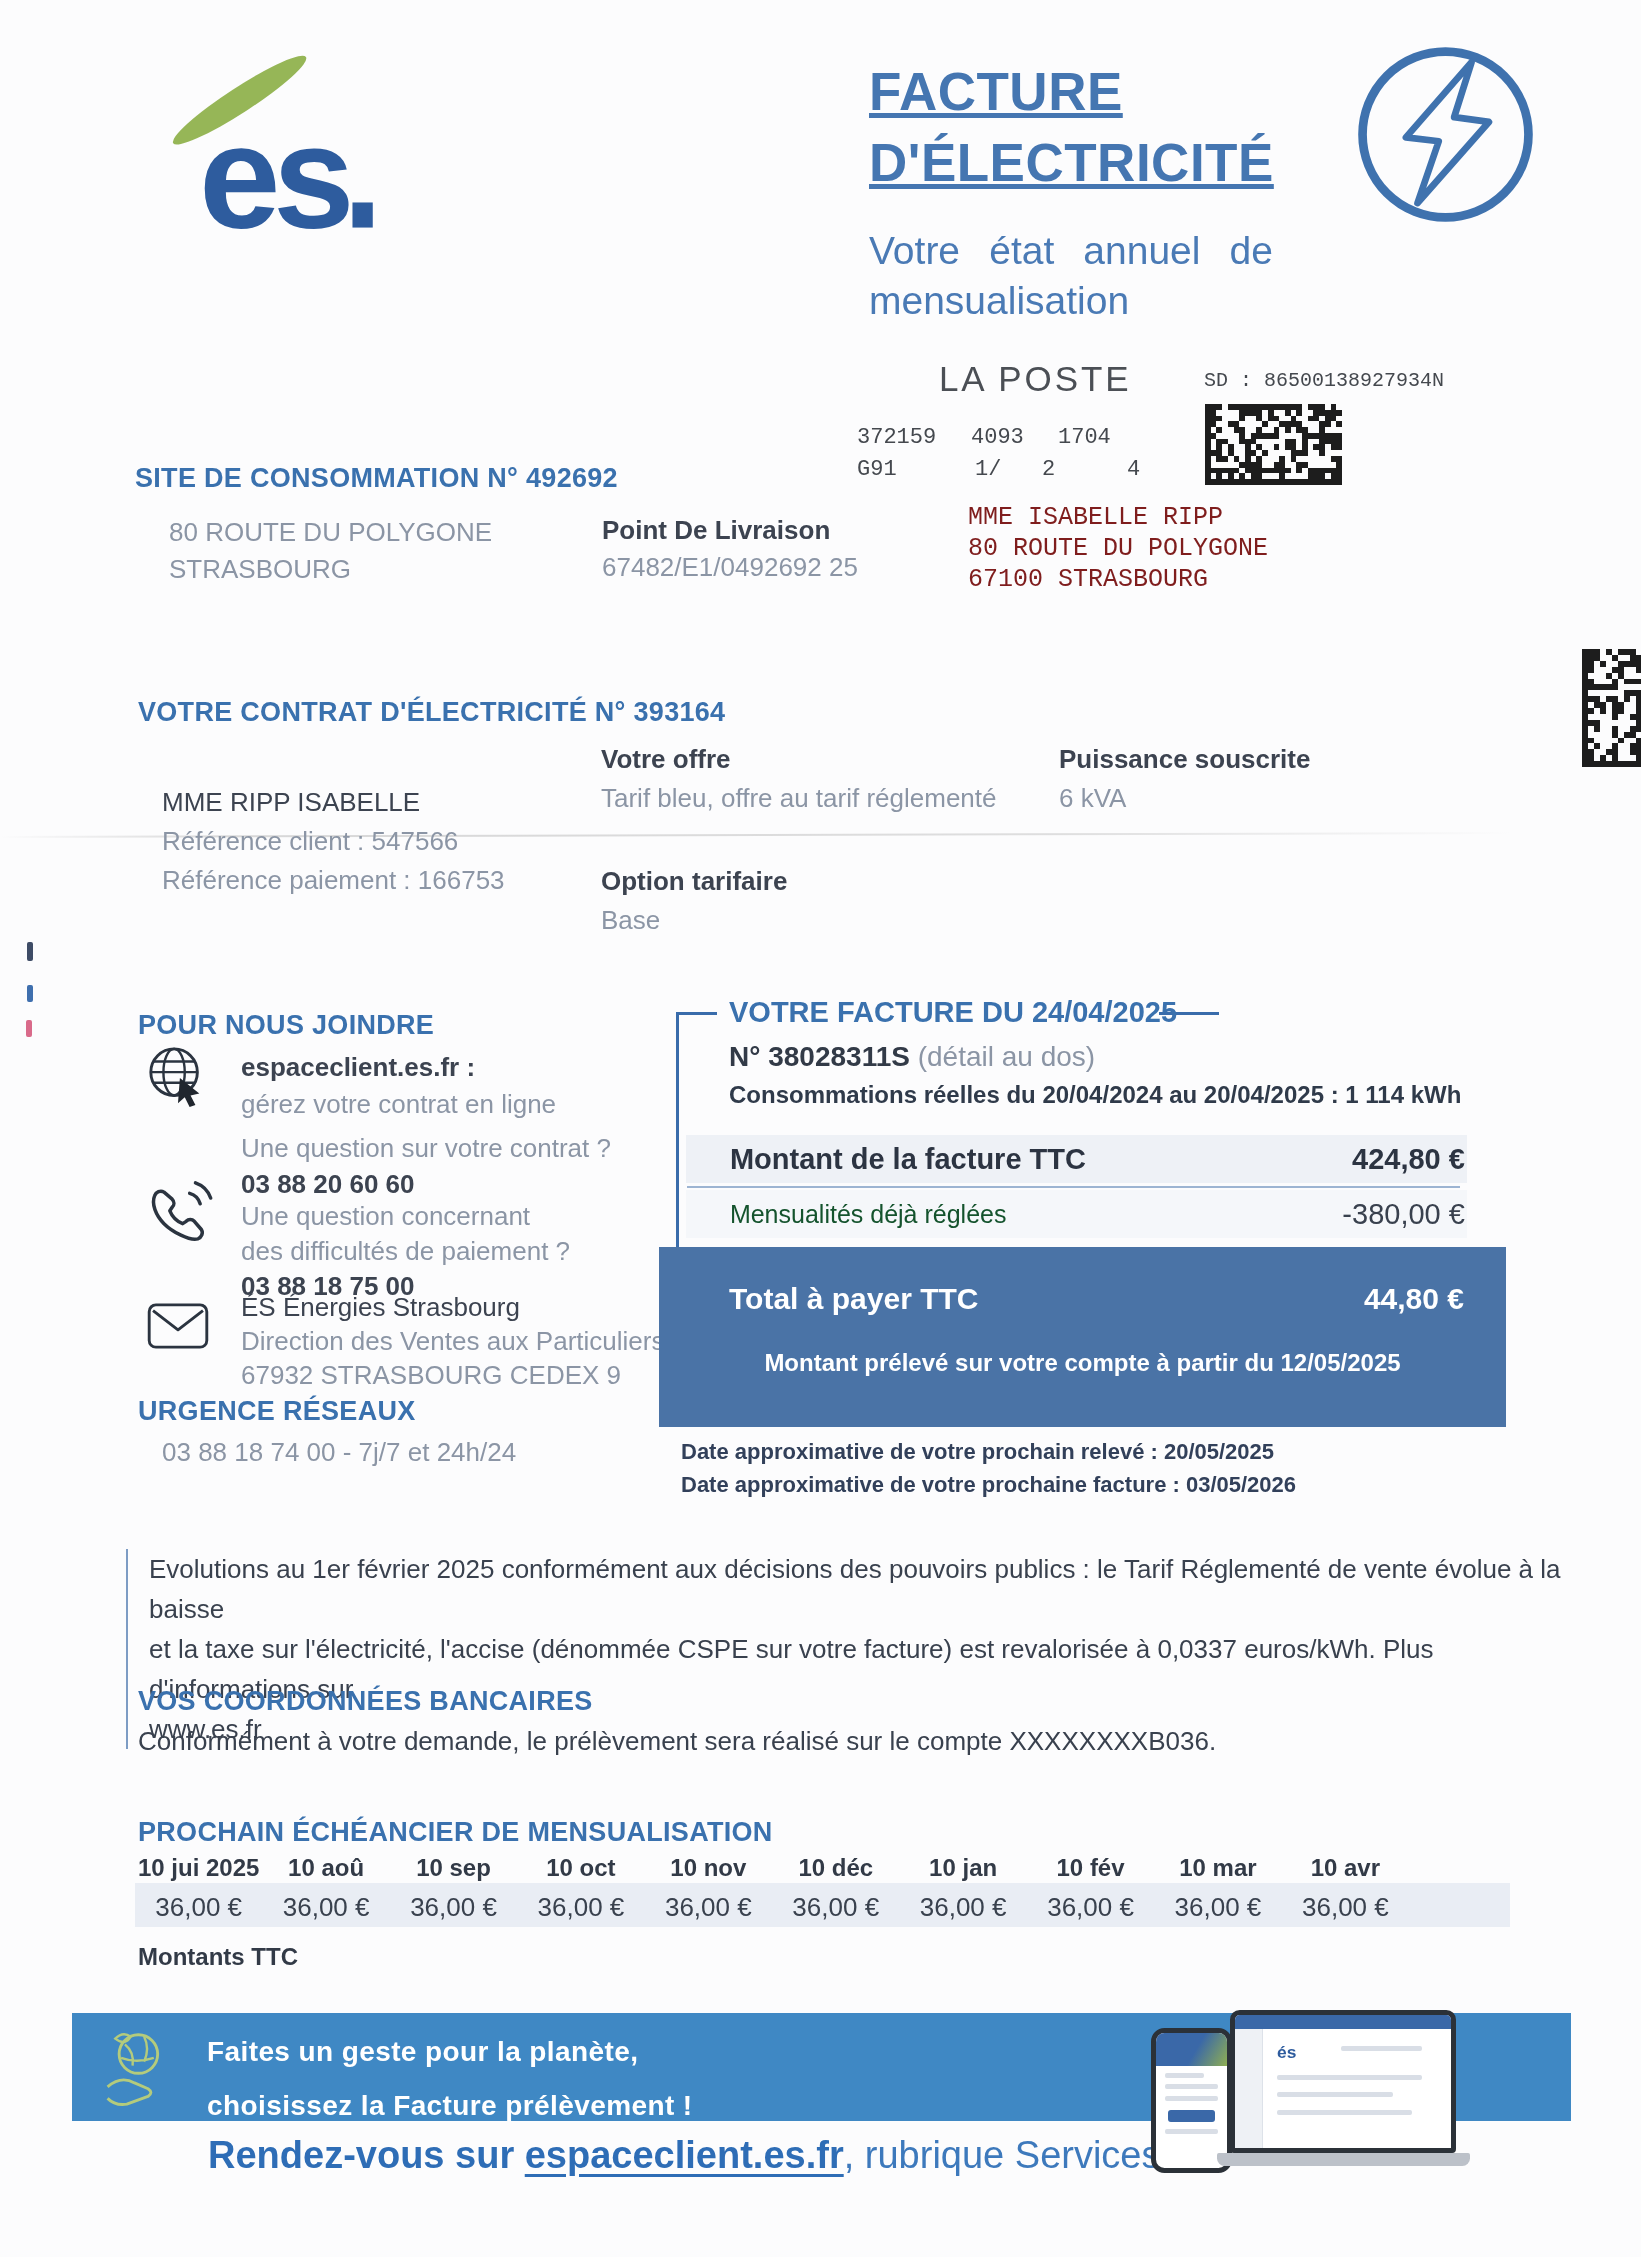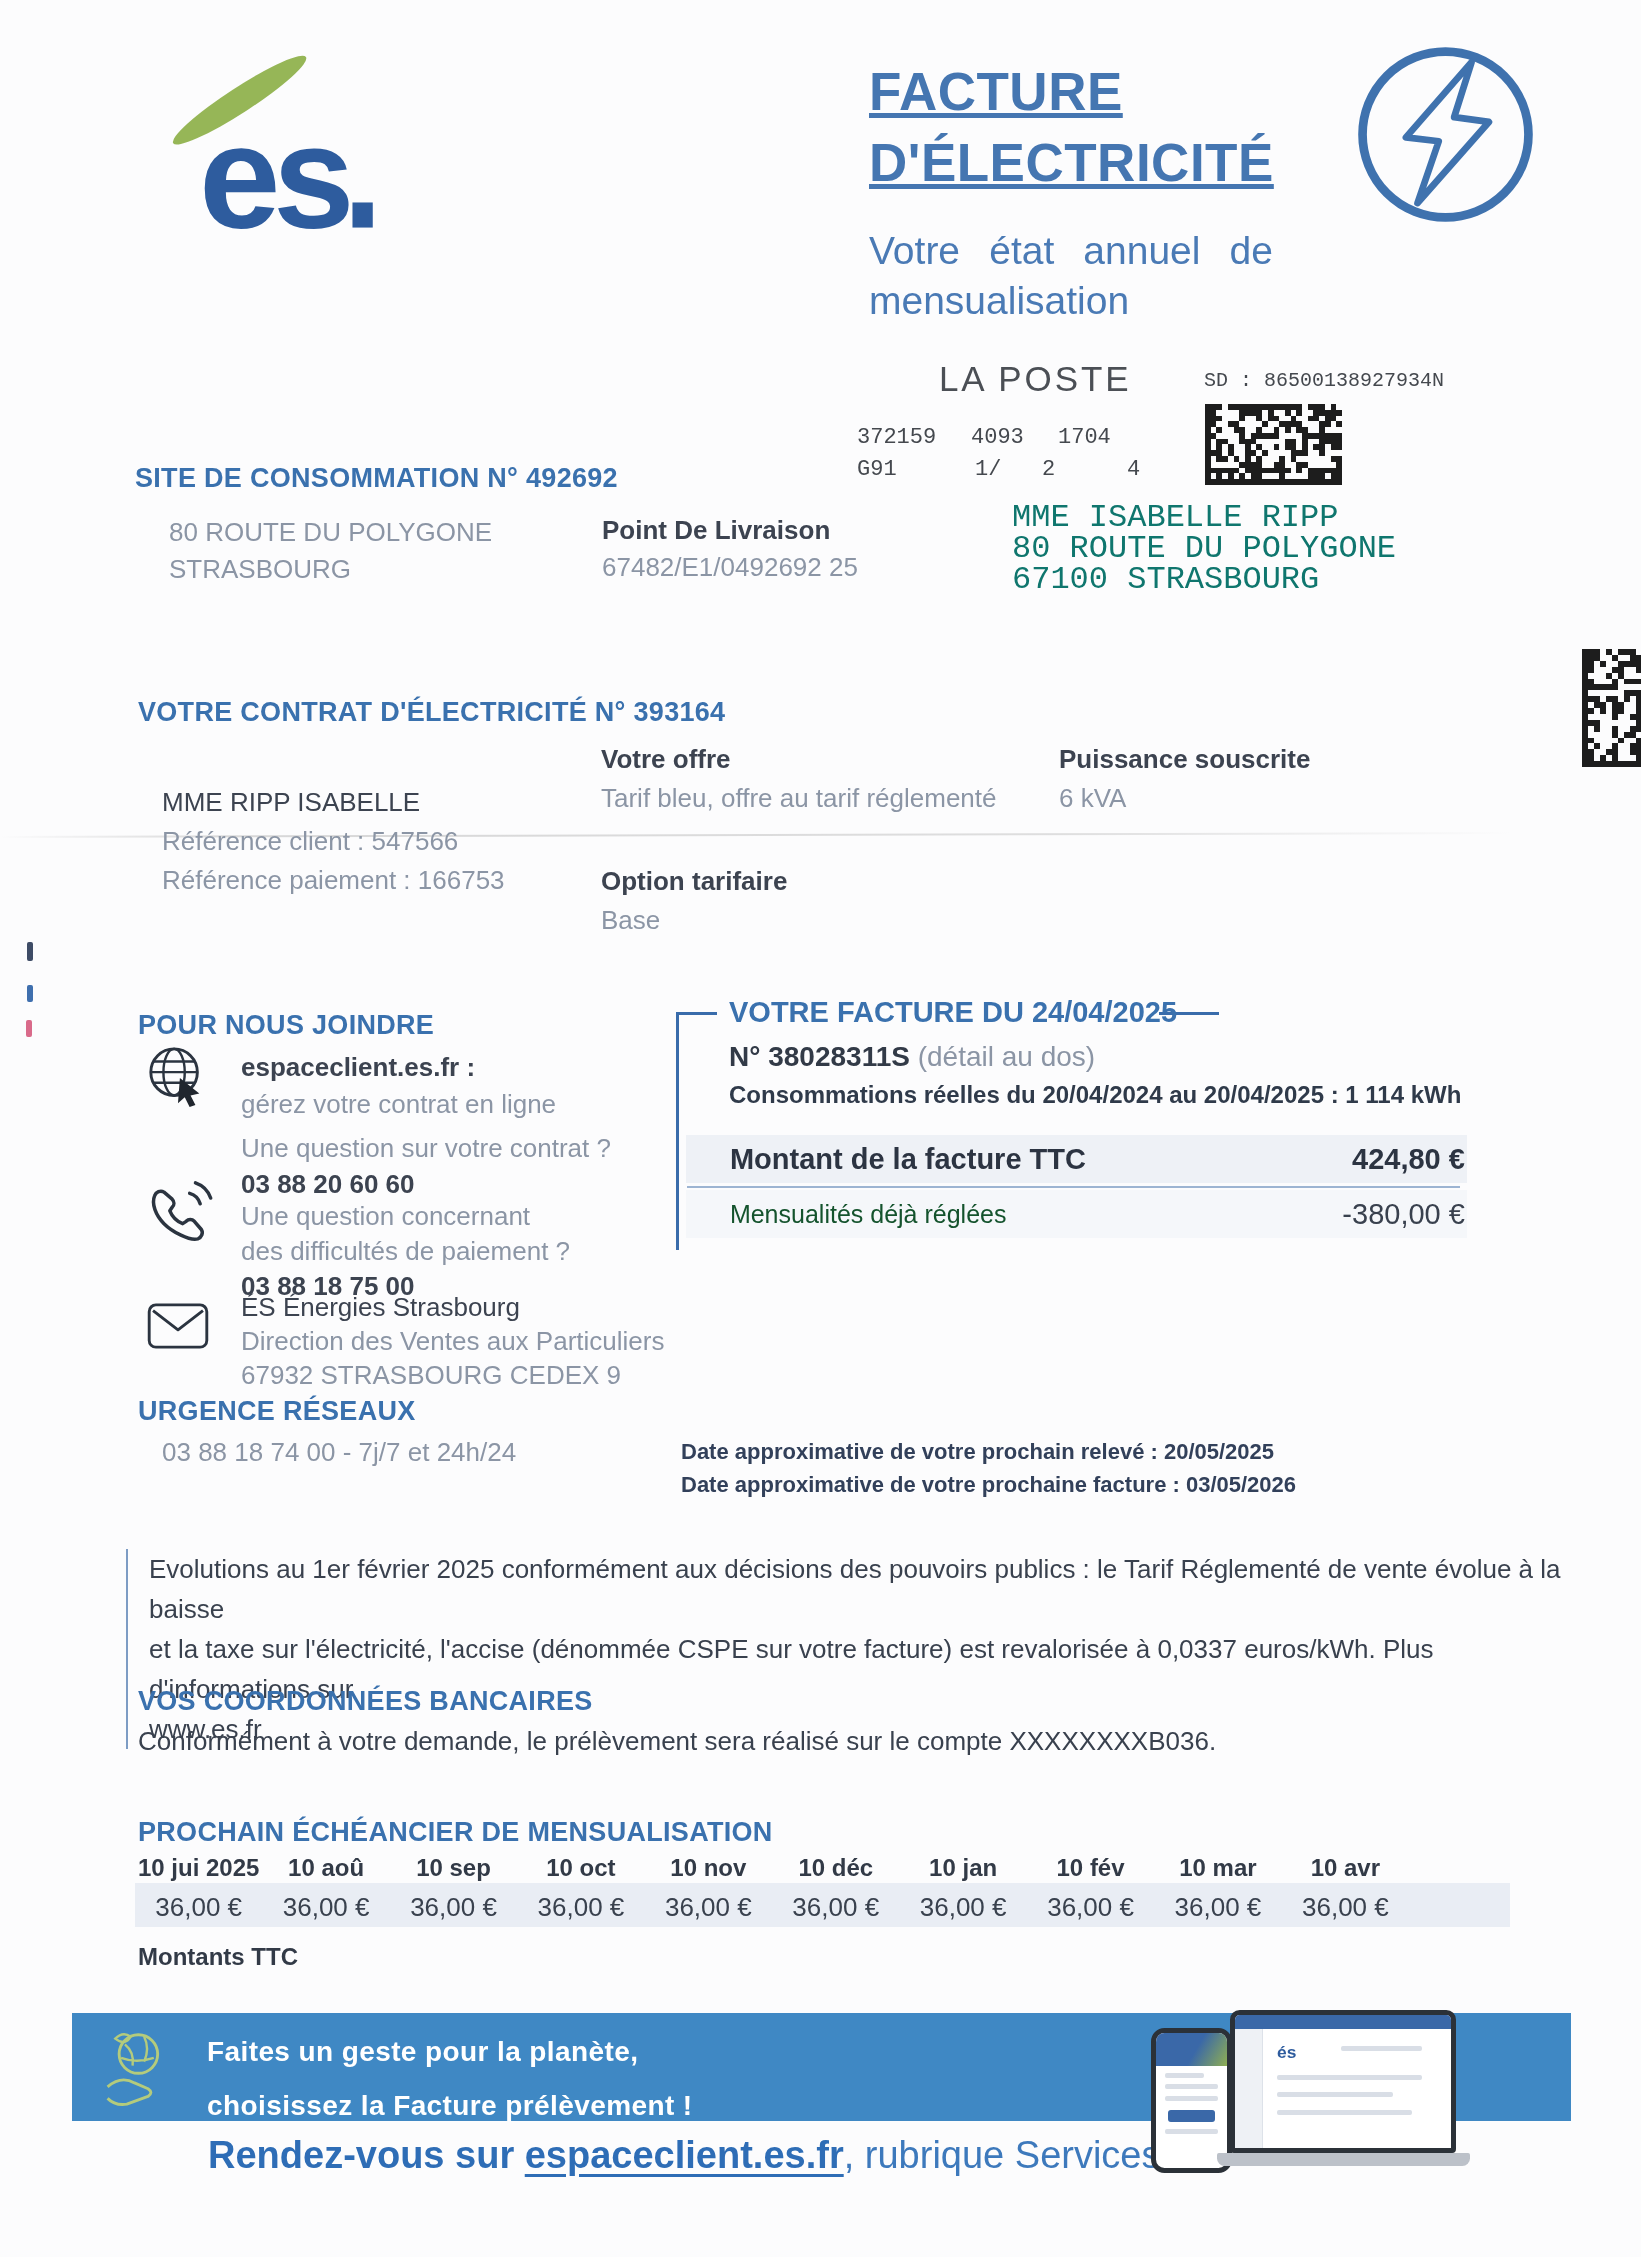--- a/index.html
+++ b/index.html
@@ -313,21 +313,21 @@
 
   <div class="abs h-blue" style="left:135px;top:463px;">SITE DE CONSOMMATION N° 492692</div>
   <div class="abs lbl t-gray" style="left:169px;top:514px;line-height:37px;">
     <div>80 ROUTE DU POLYGONE</div>
     <div>STRASBOURG</div>
   </div>
   <div class="abs lbl" style="left:602px;top:512px;line-height:37px;">
     <div class="t-dark">Point De Livraison</div>
     <div class="t-gray">67482/E1/0492692 25</div>
   </div>
-  <div class="abs mono" style="left:1012px;top:502px;font-size:32px;line-height:31px;color:#0f766e;">
+  <div class="abs mono" style="left:968px;top:502px;font-size:25px;line-height:31px;color:#7f1d1d;">
     <div>MME ISABELLE RIPP</div>
     <div>80 ROUTE DU POLYGONE</div>
     <div>67100 STRASBOURG</div>
   </div>
 
   <div class="abs dm" style="left: 1582px; top: 649px; width: 60px; height: 118px; grid-template-columns: repeat(10, 1fr); grid-template-rows: repeat(20, 1fr);">
       <i style="grid-row:1;grid-column:1"></i>
       <i style="grid-row:1;grid-column:2"></i>
       <i style="grid-row:1;grid-column:3"></i>
       <i style="grid-row:1;grid-column:5"></i>
@@ -520,20 +520,27 @@
   <div class="abs band inv-row" style="left:686px;top:1135px;width:777px;height:48px;padding:0 1.9px;">
     <span style="font-size:29px;font-weight:bold;color:#2c3442;padding-left:42px;">Montant de la facture TTC</span>
     <span style="font-size:29px;font-weight:bold;color:#2c3442;">424,80 €</span>
   </div>
   <div class="abs underline-blue" style="left:687px;top:1186px;width:773px;"></div>
   <div class="abs inv-row" style="left:686px;top:1190px;width:777px;height:48px;padding:0 1.9px;background:#f5f7fa;">
     <span style="font-size:25px;color:#14532d;padding-left:42px;">Mensualités déjà réglées</span>
     <span style="font-size:29px;color:#39414e;">-380,00 €</span>
   </div>
 
+  <div class="abs blue-box" style="left:659px;top:1247px;width:847px;height:180px;">
+    <div class="inv-row" style="padding:35px 42px 0 70px;">
+      <span style="font-size:30px;font-weight:bold;">Total à payer TTC</span>
+      <span style="font-size:30px;font-weight:bold;">44,80 €</span>
+    </div>
+    <div style="text-align:center;margin-top:33px;font-size:24px;font-weight:bold;">Montant prélevé sur votre compte à partir du 12/05/2025</div>
+  </div>
 
   <div class="abs note-line" style="left:681px;top:1439px;">Date approximative de votre prochain relevé : 20/05/2025</div>
   <div class="abs note-line" style="left:681px;top:1472px;">Date approximative de votre prochaine facture : 03/05/2026</div>
 
   <div class="abs notice" style="left:126px;top:1549px;width:1429px;">
     <div>Evolutions au 1er février 2025 conformément aux décisions des pouvoirs publics : le Tarif Réglementé de vente évolue à la baisse</div>
     <div>et la taxe sur l'électricité, l'accise (dénommée CSPE sur votre facture) est revalorisée à 0,0337 euros/kWh. Plus d'informations sur</div>
     <div>www.es.fr</div>
   </div>
 

